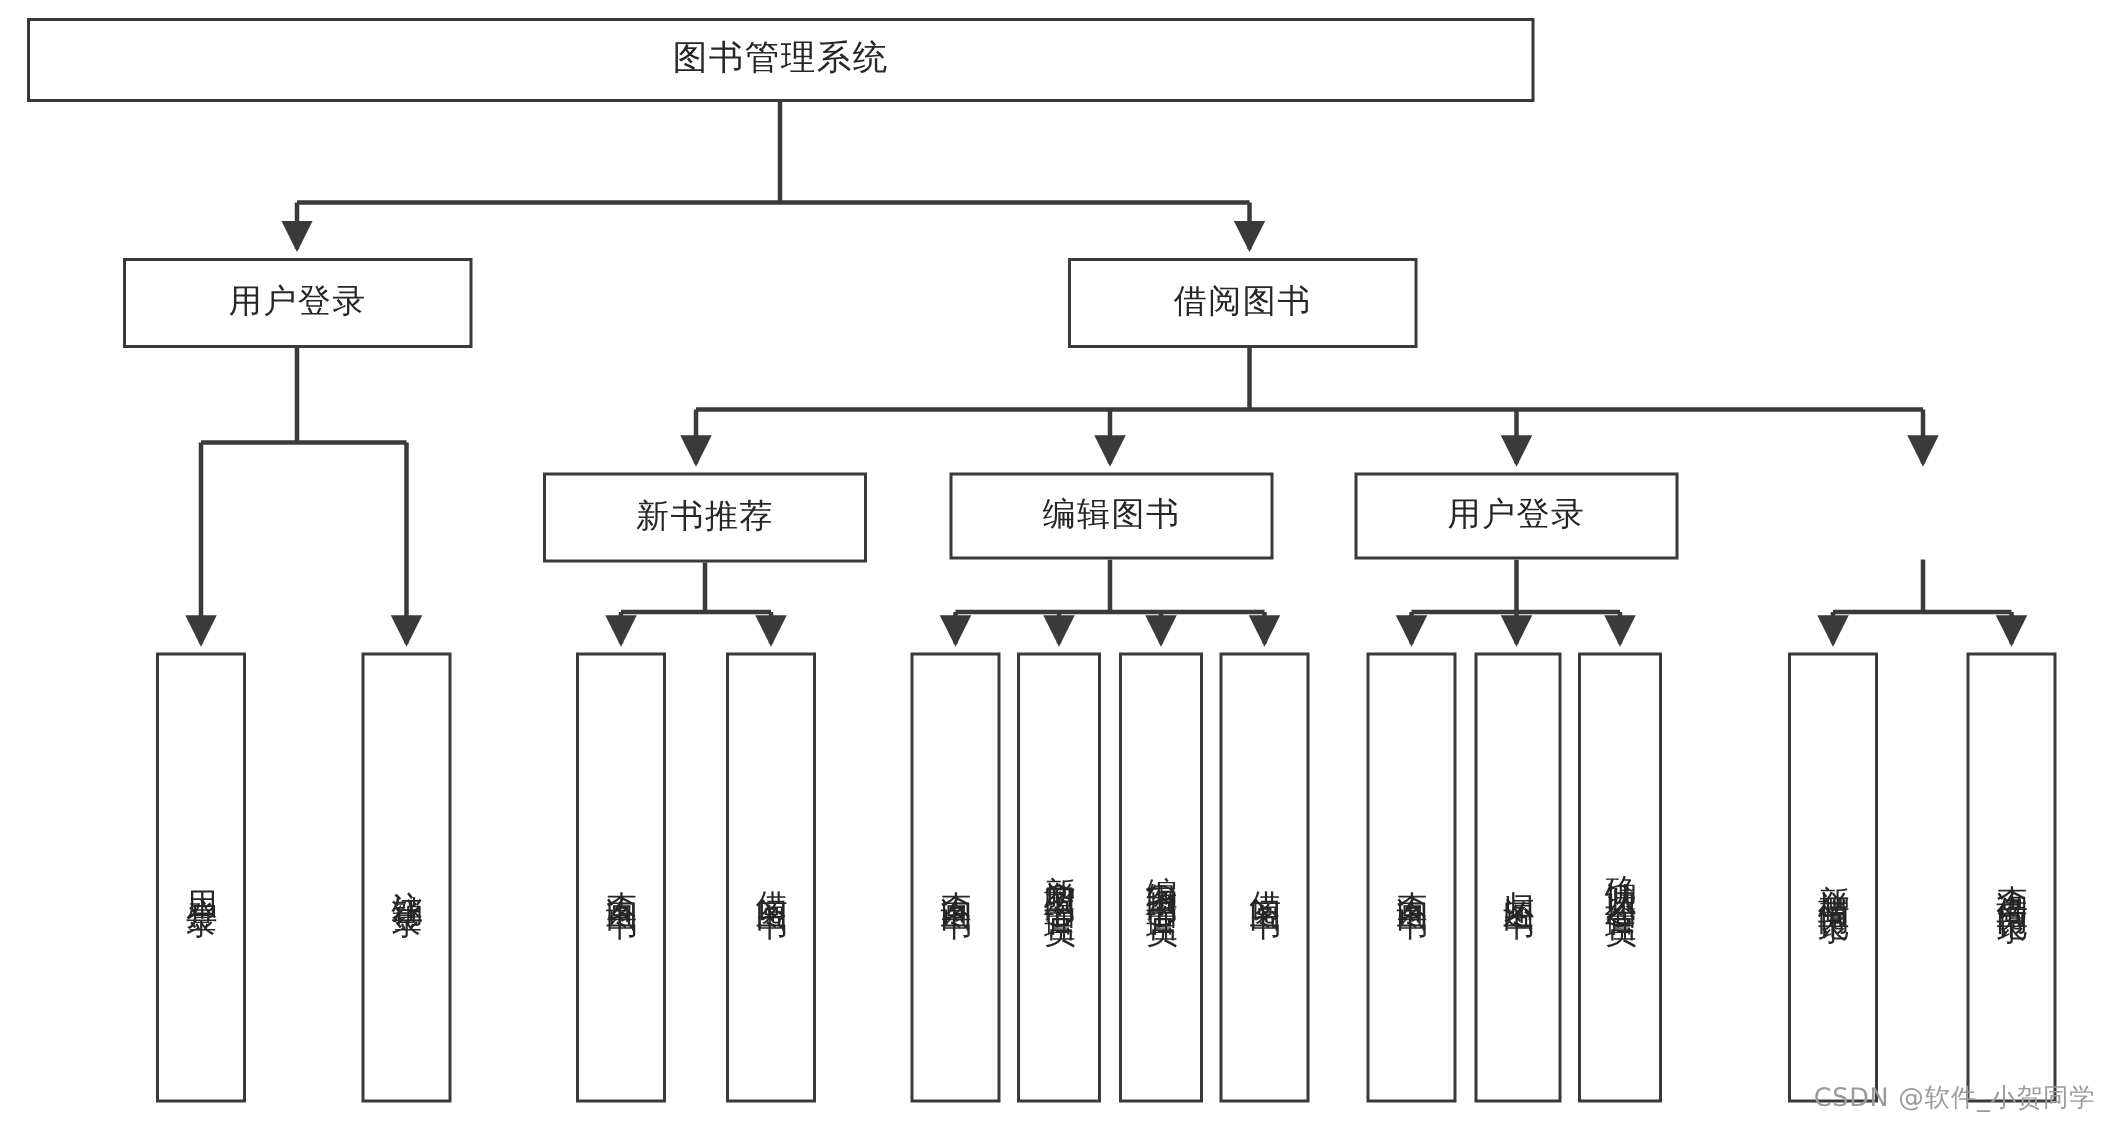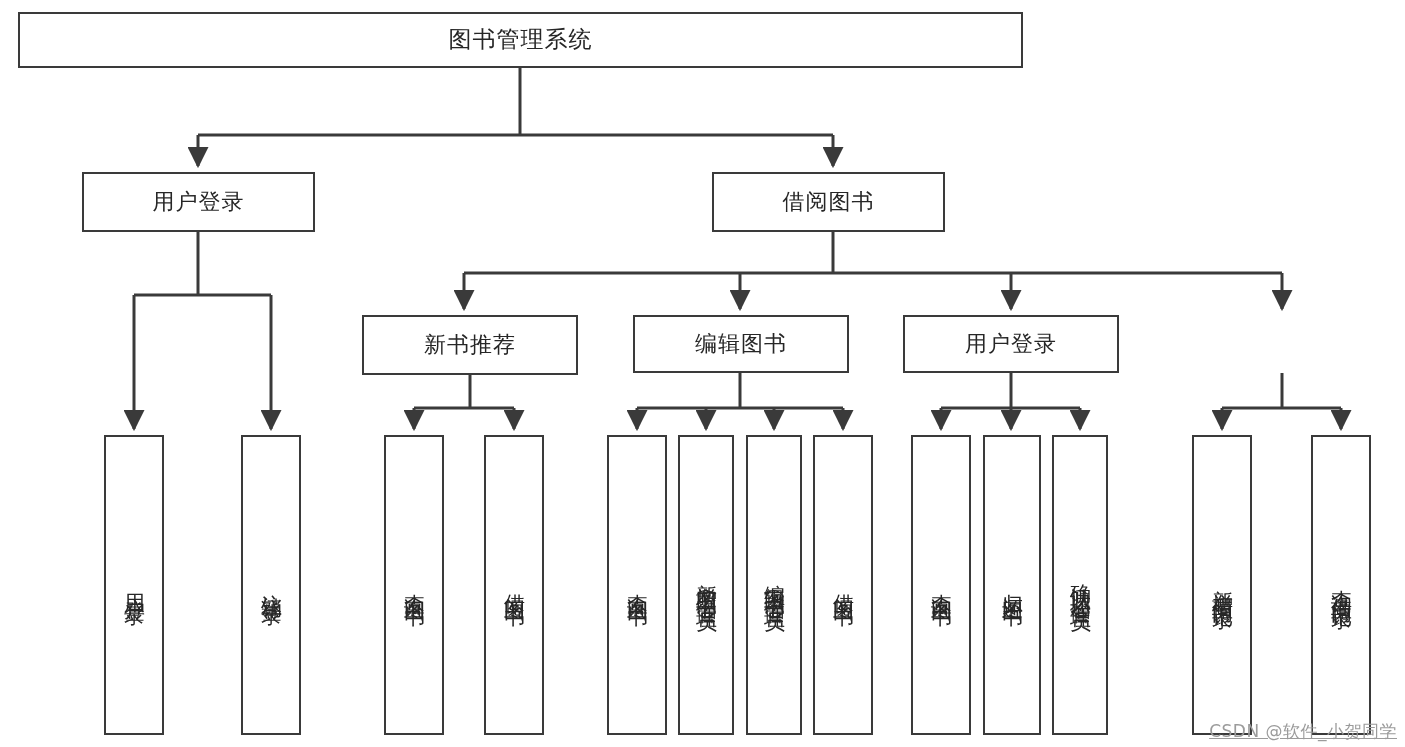--- a/index.html
+++ b/index.html
@@ -66,21 +66,20 @@
     justify-content: center;
   }
   .watermark {
     position: absolute;
     right: 8px;
     bottom: 4px;
     font-size: 17px;
     color: #9b9b9b;
     letter-spacing: 0.5px;
     white-space: nowrap;
-    text-decoration: underline;
   }
 </style>
 </head>
 <body>
 
 <div id="canvas">
 
   <svg id="connectors" viewBox="0 0 1405 747" xmlns="http://www.w3.org/2000/svg">
     <defs>
       <marker id="arrow" viewBox="0 0 10 10" refX="9" refY="5" markerWidth="7" markerHeight="7" orient="auto-start-reverse">

